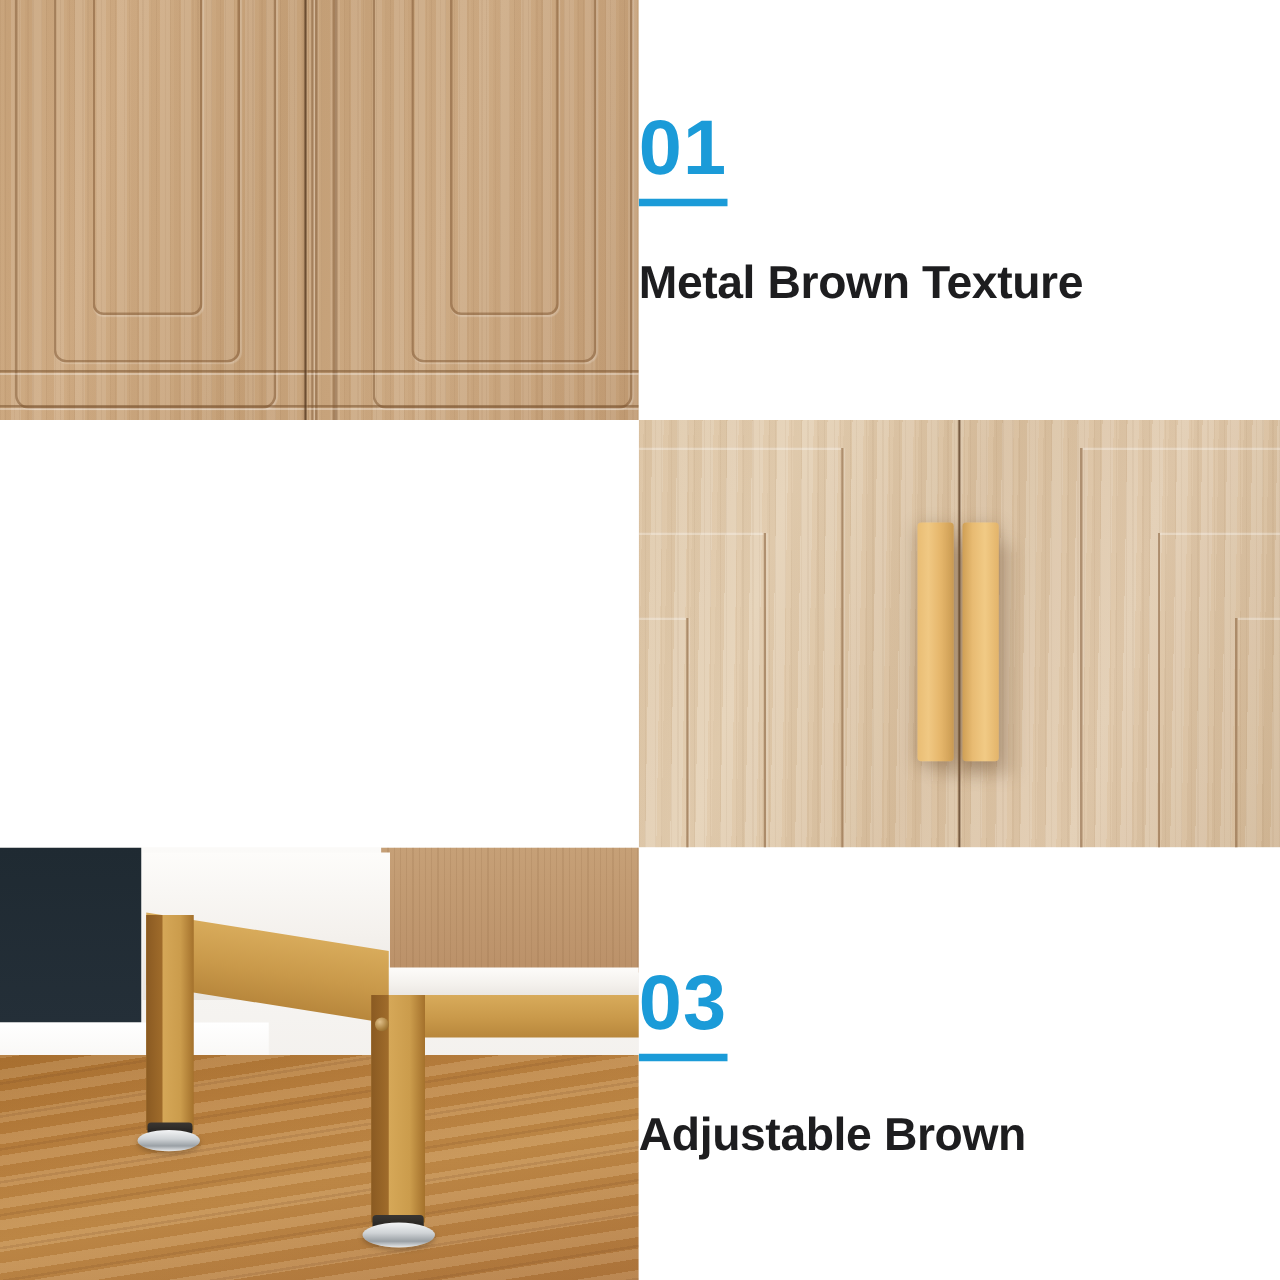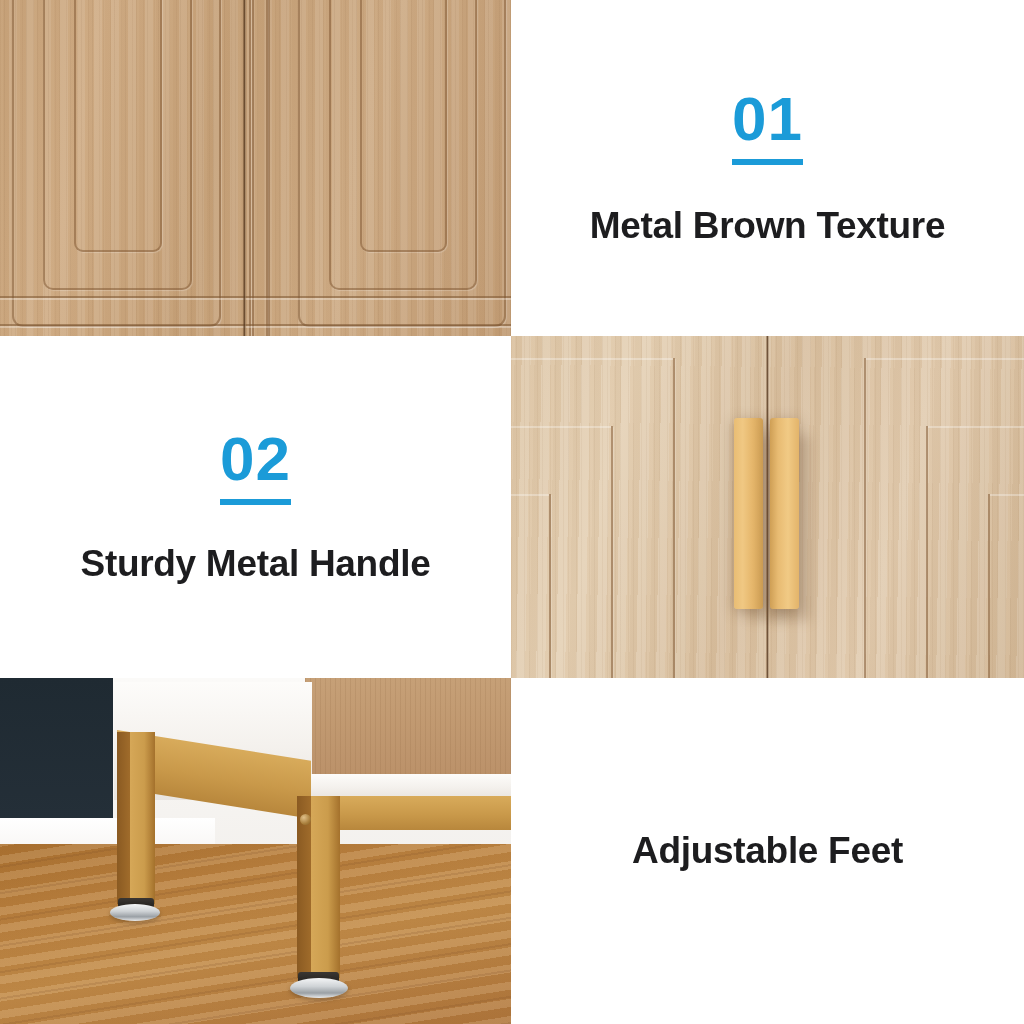--- a/index.html
+++ b/index.html
@@ -29,21 +29,21 @@
   .cell-mr { left: 511px;top: 336px;width: 513px; height: 342px; }
   .cell-bl { left: 0;    top: 678px;width: 511px; height: 346px; }
   .cell-br { left: 511px;top: 678px;width: 513px; height: 346px; }
 
   
   .feature {
     width: 100%;
     height: 100%;
     display: flex;
     flex-direction: column;
-    align-items: center;
+    align-items: flex-start;
     justify-content: center;
     background: #ffffff;
     box-sizing: border-box;
   }
   .feature-number {
     font-size: 62px;
     font-weight: 700;
     letter-spacing: 1px;
     color: #1b9bd8;
     line-height: 1;
@@ -251,26 +251,20 @@
     </div>
   </div>
 
   <div class="cell cell-tr">
     <div class="feature feature-01">
       <div class="feature-number">01</div>
       <div class="feature-title">Metal Brown Texture</div>
     </div>
   </div>
 
-  <div class="cell cell-ml">
-    <div class="feature feature-02">
-      <div class="feature-number">02</div>
-      <div class="feature-title">Sturdy Metal Handle</div>
-    </div>
-  </div>
 
   <div class="cell cell-mr">
     <div class="photo-handle">
 
       <div class="groove" style="left:-150px; top:22px;  width:310px; height:430px; border-radius:0 0 12px 12px;"></div>
       <div class="groove" style="left:-150px; top:90px;  width:248px; height:400px; border-radius:0 0 11px 11px;"></div>
       <div class="groove" style="left:-150px; top:158px; width:186px; height:380px; border-radius:0 0 10px 10px;"></div>
 
       <div class="groove" style="left:353px; top:22px;  width:310px; height:430px; border-radius:0 0 12px 12px;"></div>
       <div class="groove" style="left:415px; top:90px;  width:248px; height:400px; border-radius:0 0 11px 11px;"></div>
@@ -310,17 +304,18 @@
       <div class="foot-rubber" style="left:118px; top:220px; width:36px; height:10px;"></div>
       <div class="foot-chrome" style="left:110px; top:226px; width:50px; height:17px;"></div>
 
       <div class="foot-rubber" style="left:298px; top:294px; width:41px; height:12px;"></div>
       <div class="foot-chrome" style="left:290px; top:300px; width:58px; height:20px;"></div>
     </div>
   </div>
 
   <div class="cell cell-br">
     <div class="feature feature-03">
-      <div class="feature-title">Adjustable Feet</div>
+      <div class="feature-number">03</div>
+      <div class="feature-title">Adjustable Brown</div>
     </div>
   </div>
 
 </div>
 
 </body></html>

